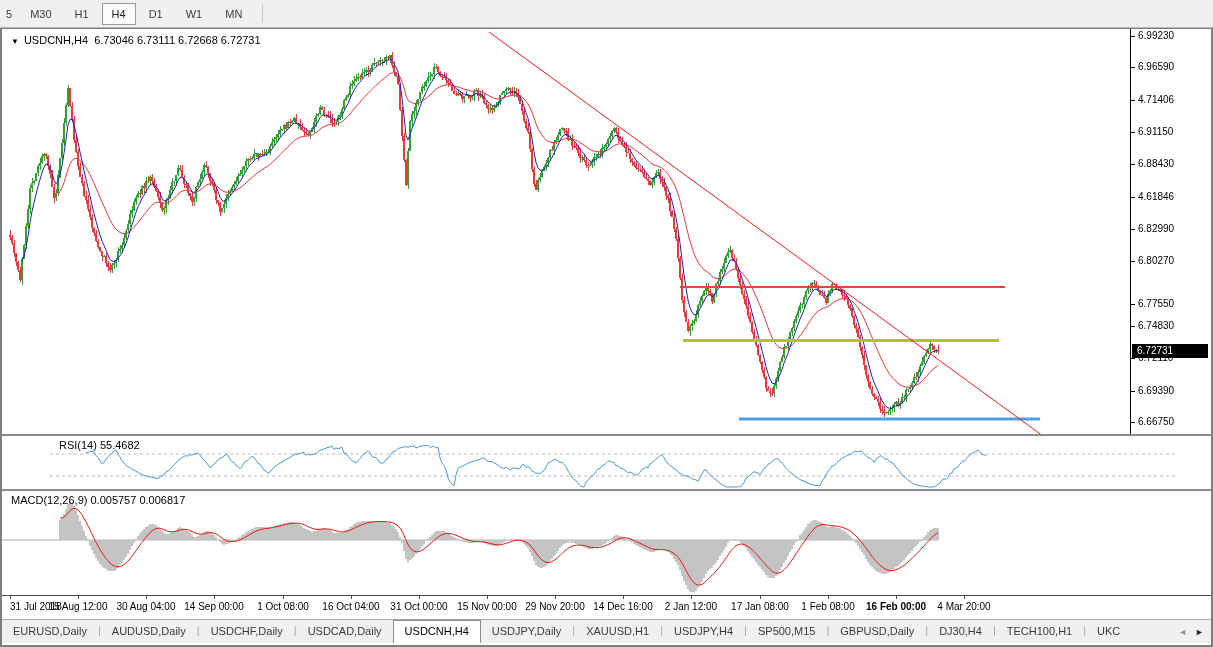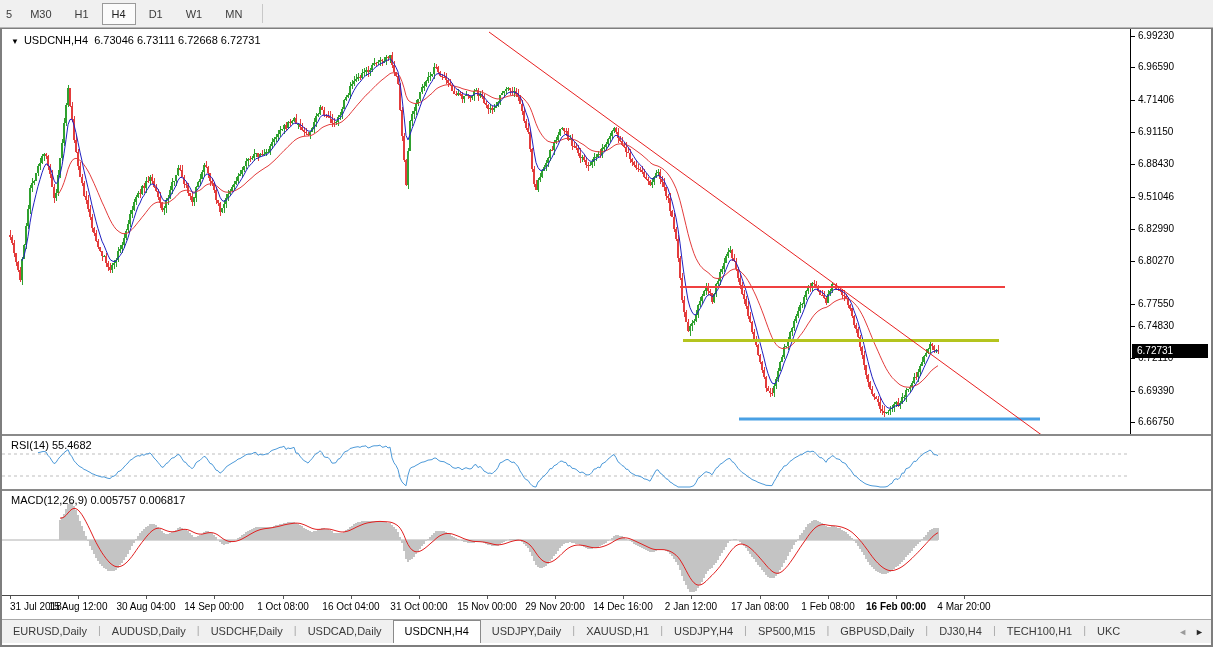--- a/index.html
+++ b/index.html
@@ -1007,34 +1007,34 @@
         <span>6.73046</span><span>6.73111</span><span>6.72668</span><span>6.72731</span>
       </div>
     </div>
     <div class="axis" id="main-axis">
       <div class="pricebox" id="pricebox" style="top: 314.92px;">6.72731</div>
     <div class="tick" style="top: 1px;"><span class="dash"></span><span class="tval">6.99230</span></div>
         <div class="tick" style="top: 32.3744px;"><span class="dash"></span><span class="tval">6.96590</span></div>
         <div class="tick" style="top: 64.6995px;"><span class="dash"></span><span class="tval">4.71406</span></div>
         <div class="tick" style="top: 97.0246px;"><span class="dash"></span><span class="tval">6.91150</span></div>
         <div class="tick" style="top: 129.35px;"><span class="dash"></span><span class="tval">6.88430</span></div>
-        <div class="tick" style="top: 161.675px;"><span class="dash"></span><span class="tval">9.51046</span></div>
+        <div class="tick" style="top: 161.675px;"><span class="dash"></span><span class="tval">4.61846</span></div>
         <div class="tick" style="top: 194px;"><span class="dash"></span><span class="tval">6.82990</span></div>
         <div class="tick" style="top: 226.325px;"><span class="dash"></span><span class="tval">6.80270</span></div>
         <div class="tick" style="top: 269px;"><span class="dash"></span><span class="tval">6.77550</span></div>
         <div class="tick" style="top: 290.975px;"><span class="dash"></span><span class="tval">6.74830</span></div>
         <div class="tick" style="top: 323.3px;"><span class="dash"></span><span class="tval">6.72110</span></div>
         <div class="tick" style="top: 355.626px;"><span class="dash"></span><span class="tval">6.69390</span></div>
         <div class="tick" style="top: 387px;"><span class="dash"></span><span class="tval">6.66750</span></div>
       </div>
   </div>
 
   <div class="hsep"></div>
 
-  <div class="panel" style="height:53px;">
+  <div class="panel" style="height:53px;margin-left:48px;">
     <div class="plot">
       <svg id="rsi-svg" width="1128" height="53">
           <line x1="0" y1="18" x2="1128" y2="18" stroke="#bdbdbd" stroke-dasharray="3,3"></line>
           <line x1="0" y1="40" x2="1128" y2="40" stroke="#bdbdbd" stroke-dasharray="3,3"></line>
           <polyline points="36,16.7 38,16.3 40,15.7 42,15.4 44,16.0 46,19.4 48,21.6 50,24.9 52,27.6 54,26.5 56,23.3 58,20.8 60,18.9 62,16.7 64,15.1 66,13.7 68,18.2 70,20.8 72,24.8 74,26.9 76,29.2 78,30.7 80,31.7 82,33.4 84,34.1 86,35.3 88,36.3 90,37.7 92,38.3 94,39.3 96,39.9 98,40.5 100,41.1 102,40.8 104,41.7 106,42.3 108,42.6 110,40.7 112,40.1 114,38.8 116,35.7 118,35.0 120,33.4 122,31.0 124,28.8 126,27.0 128,24.3 130,23.3 132,21.6 134,20.4 136,19.6 138,20.1 140,18.5 142,19.3 144,17.9 146,17.9 148,16.9 150,19.1 152,22.0 154,23.9 156,26.4 158,28.8 160,31.4 162,30.5 164,27.6 166,26.7 168,24.1 170,22.0 172,21.7 174,20.0 176,18.4 178,19.4 180,22.8 182,25.8 184,26.5 186,29.6 188,30.6 190,32.8 192,30.8 194,26.8 196,25.3 198,24.3 200,22.3 202,20.3 204,21.3 206,24.2 208,27.4 210,28.1 212,30.9 214,34.1 216,34.8 218,37.2 220,35.7 222,33.8 224,31.1 226,29.6 228,28.4 230,27.1 232,26.0 234,24.8 236,23.1 238,22.6 240,21.3 242,20.1 244,18.7 246,18.1 248,18.1 250,17.8 252,16.6 254,16.4 256,19.3 258,18.1 260,18.9 262,18.7 264,18.0 266,17.8 268,15.8 270,14.4 272,13.7 274,13.1 276,12.2 278,11.3 280,11.1 282,10.2 284,13.5 286,11.9 288,12.6 290,12.1 292,11.3 294,17.2 296,17.1 298,20.2 300,22.7 302,24.6 304,25.7 306,27.1 308,24.8 310,22.7 312,19.9 314,17.5 316,16.9 318,14.7 320,16.7 322,20.7 324,21.4 326,21.4 328,23.7 330,27.1 332,27.1 334,26.6 336,23.2 338,22.5 340,19.6 342,16.4 344,15.3 346,14.7 348,12.5 350,12.0 352,11.4 354,11.0 356,10.7 358,11.4 360,10.3 362,10.2 364,9.8 366,12.0 368,11.4 370,10.3 372,9.8 374,9.8 376,9.7 378,9.1 380,11.2 382,11.0 384,10.0 386,12.0 388,11.1 390,21.9 392,26.8 394,29.5 396,33.5 398,41.9 400,45.9 402,48.1 404,49.8 406,39.1 408,32.6 410,31.2 412,30.7 414,29.4 416,28.4 418,27.1 420,26.2 422,25.9 424,25.1 426,24.1 428,23.9 430,23.6 432,22.1 434,22.1 436,23.9 438,25.2 440,25.5 442,25.7 444,26.9 446,28.0 448,28.7 450,31.0 452,32.0 454,32.3 456,31.4 458,32.2 460,33.8 462,32.6 464,31.7 466,32.5 468,33.0 470,32.2 472,29.2 474,28.5 476,31.6 478,30.4 480,32.2 482,35.1 484,36.0 486,37.4 488,37.0 490,37.8 492,35.8 494,34.4 496,31.4 498,26.9 500,26.2 502,24.9 504,23.7 506,23.5 508,25.2 510,26.5 512,26.0 514,28.5 516,30.3 518,34.9 520,37.9 522,41.6 524,43.5 526,44.4 528,47.4 530,49.6 532,50.7 534,51.0 536,46.0 538,44.4 540,41.6 542,40.0 544,38.2 546,35.8 548,32.6 550,32.7 552,29.7 554,28.9 556,27.4 558,25.4 560,25.0 562,26.3 564,26.5 566,30.0 568,29.5 570,32.3 572,32.5 574,33.3 576,35.0 578,36.8 580,36.0 582,37.0 584,38.7 586,39.0 588,38.4 590,36.3 592,33.1 594,32.8 596,31.0 598,31.8 600,27.8 602,26.8 604,25.5 606,23.1 608,21.5 610,19.7 612,18.5 614,21.6 616,25.8 618,27.3 620,29.5 622,30.4 624,33.2 626,33.4 628,36.1 630,37.5 632,38.4 634,39.7 636,39.8 638,40.5 640,41.2 642,42.9 644,43.2 646,44.0 648,45.2 650,41.7 652,38.0 654,34.3 656,33.8 658,36.9 660,38.4 662,40.2 664,42.7 666,43.4 668,46.0 670,47.0 672,48.7 674,49.6 676,51.0 678,51.0 680,51.0 682,51.0 684,51.0 686,51.0 688,51.0 690,50.4 692,49.5 694,46.5 696,42.3 698,41.1 700,39.0 702,37.2 704,35.7 706,36.4 708,37.0 710,38.8 712,35.6 714,32.3 716,31.1 718,28.3 720,27.3 722,25.7 724,24.0 726,22.8 728,22.5 730,25.6 732,26.6 734,29.4 736,32.3 738,34.3 740,36.4 742,37.6 744,39.0 746,40.8 748,41.9 750,43.5 752,44.3 754,45.1 756,46.3 758,47.0 760,47.8 762,48.4 764,49.3 766,49.4 768,49.6 770,49.6 772,45.7 774,42.4 776,38.8 778,35.0 780,33.3 782,30.0 784,29.7 786,27.9 788,25.3 790,24.1 792,22.4 794,21.2 796,20.2 798,18.8 800,18.7 802,17.1 804,16.0 806,15.1 808,16.0 810,15.2 812,15.6 814,17.6 816,19.9 818,21.7 820,21.8 822,23.8 824,26.3 826,22.9 828,21.9 830,19.7 832,20.3 834,22.6 836,23.0 838,23.6 840,26.2 842,26.8 844,28.0 846,31.5 848,33.1 850,36.0 852,39.2 854,40.2 856,42.1 858,44.2 860,45.4 862,46.9 864,48.0 866,48.7 868,49.4 870,49.8 872,50.0 874,50.2 876,50.5 878,51.0 880,51.0 882,51.0 884,50.8 886,50.1 888,48.2 890,47.3 892,43.8 894,42.7 896,43.5 898,41.5 900,37.2 902,37.1 904,32.7 906,32.1 908,30.9 910,28.0 912,25.2 914,25.5 916,22.9 918,20.5 920,19.1 922,17.3 924,16.3 926,15.3 928,14.0 930,15.7 932,18.7 934,18.7 936,19.6 " fill="none" stroke="#4d9ad9" stroke-width="1"></polyline>
         </svg>
       <div class="ind-label">RSI(14) 55.4682</div>
     </div>
   </div>
 

